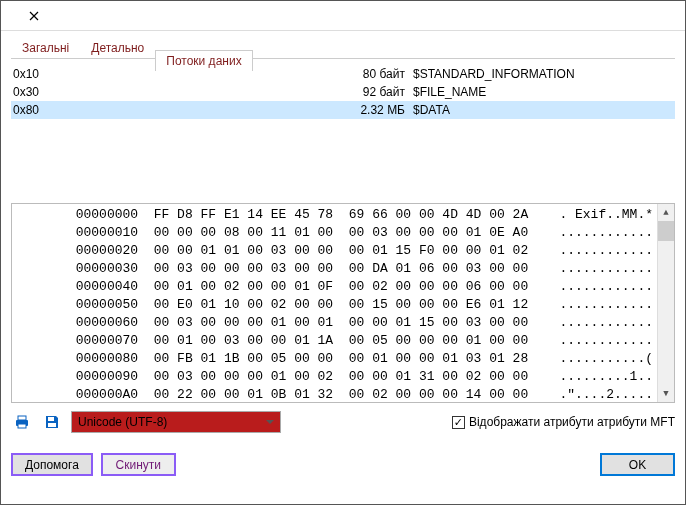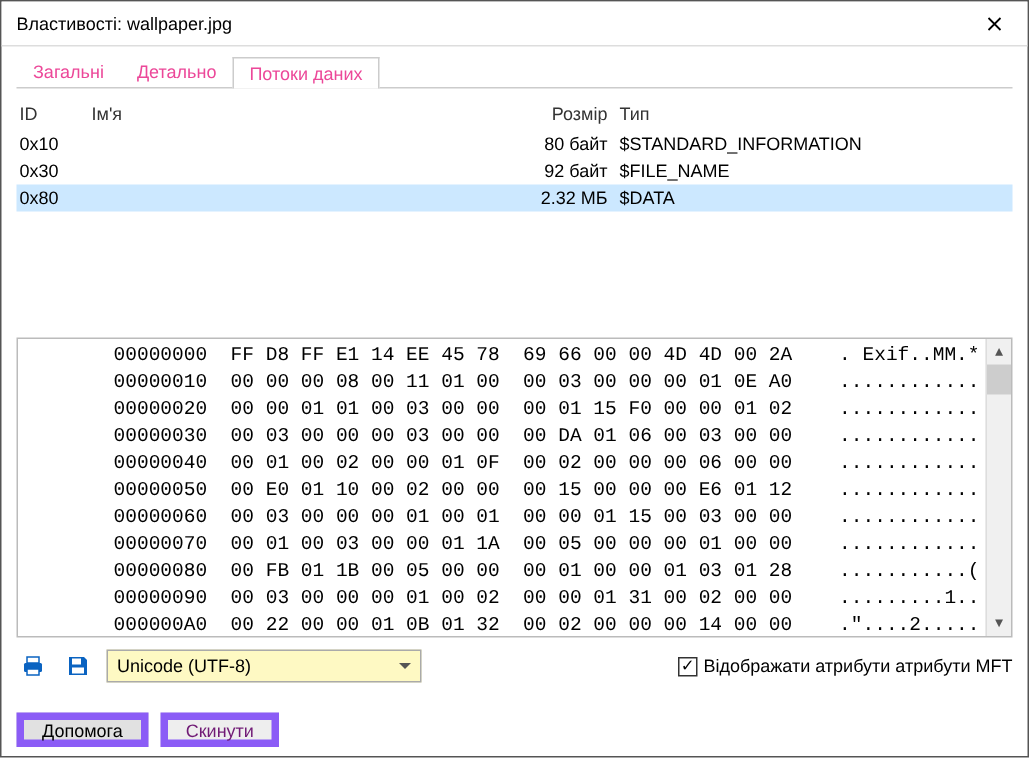--- a/index.html
+++ b/index.html
@@ -32,27 +32,27 @@
   display: flex;
   border-bottom: 1px solid #ccc;
   height: 22px;
 }
 .tab {
   padding: 3px 10px;
   border: 1px solid transparent;
   border-bottom: none;
   margin-right: 0px;
   font-size: 12px;
-  color: #ec4899;
+  color: #7f1d1d;
 }
 .tab.active {
   border-color: #ccc;
   background: #fff;
   position: relative;
-  top: 1px;
+  top: 13px;
 }
 .table-wrap { margin-top: 6px; }
 .thead, .trow {
   display: flex;
   font-size: 12px;
 }
 .thead { color: #333; padding: 4px 2px; }
 .trow { padding: 2px 2px; }
 .col-id { width: 48px; }
 .col-name { flex: 1; }
@@ -105,21 +105,21 @@
 .icon-btn svg { display: block; }
 .encoding-select {
   border: 1px solid #aaa;
   height: 22px;
   width: 210px;
   padding: 0 20px 0 6px;
   font-size: 12px;
   display: flex;
   align-items: center;
   position: relative;
-  background: #fef9c3;
+  background: #b91c1c;
 }
 .encoding-select::after {
   content: "";
   position: absolute; right: 6px; top: 8px;
   border: 4px solid transparent;
   border-top-color: #555;
 }
 .checkbox-wrap {
   display: flex; align-items: center; gap: 4px;
 }
@@ -130,58 +130,51 @@
 }
 .footer {
   display: flex;
   padding: 10px;
   gap: 8px;
   align-items: center;
 }
 .btn {
   min-width: 75px;
   height: 23px;
-  border: 5px solid #8b5cf6;
+  border: 2px solid #8b5cf6;
   background: #e1e1e1;
   display: flex;
   align-items: center;
   justify-content: center;
   padding: 0 12px;
   font-size: 12px;
 }
 .btn.disabled { color: #701a75; background: #eee; }
 .btn.primary { border: 2px solid #0078d7; background: #e1e1e1; }
 .hexrow { display: block; }
 </style>
 </head>
 <body>
 
 <div class="titlebar">
-  <span class="title">Властивості: wallpaper.jpg</span>
   <div class="close">
     <svg width="10" height="10" viewBox="0 0 10 10">
         <path d="M1 1 L9 9 M9 1 L1 9" stroke="#000" stroke-width="1.2"></path>
       </svg>
   </div>
 </div>
 
 <div class="content">
   <div class="tabs">
     <div class="tab">Загальні</div>
     <div class="tab">Детально</div>
     <div class="tab active">Потоки даних</div>
   </div>
 
   <div class="table-wrap">
-    <div class="thead">
-      <div class="col-id">ID</div>
-      <div class="col-name">Ім'я</div>
-      <div class="col-size">Розмір</div>
-      <div class="col-type">Тип</div>
-    </div>
     <div id="rows">
         <div class="trow">
           <div class="col-id">0x10</div>
           <div class="col-name"></div>
           <div class="col-size">80 байт</div>
           <div class="col-type">$STANDARD_INFORMATION</div>
         </div>
         <div class="trow">
           <div class="col-id">0x30</div>
           <div class="col-name"></div>
@@ -229,13 +222,14 @@
       <div class="checkbox">✓</div>
       <span>Відображати атрибути атрибути MFT</span>
     </div>
   </div>
 </div>
 
 <div class="footer">
   <div class="btn">Допомога</div>
   <div class="btn disabled">Скинути</div>
   <div style="flex:1"></div>
+  <div class="btn primary">OK</div>
 </div>
 
 </body></html>

